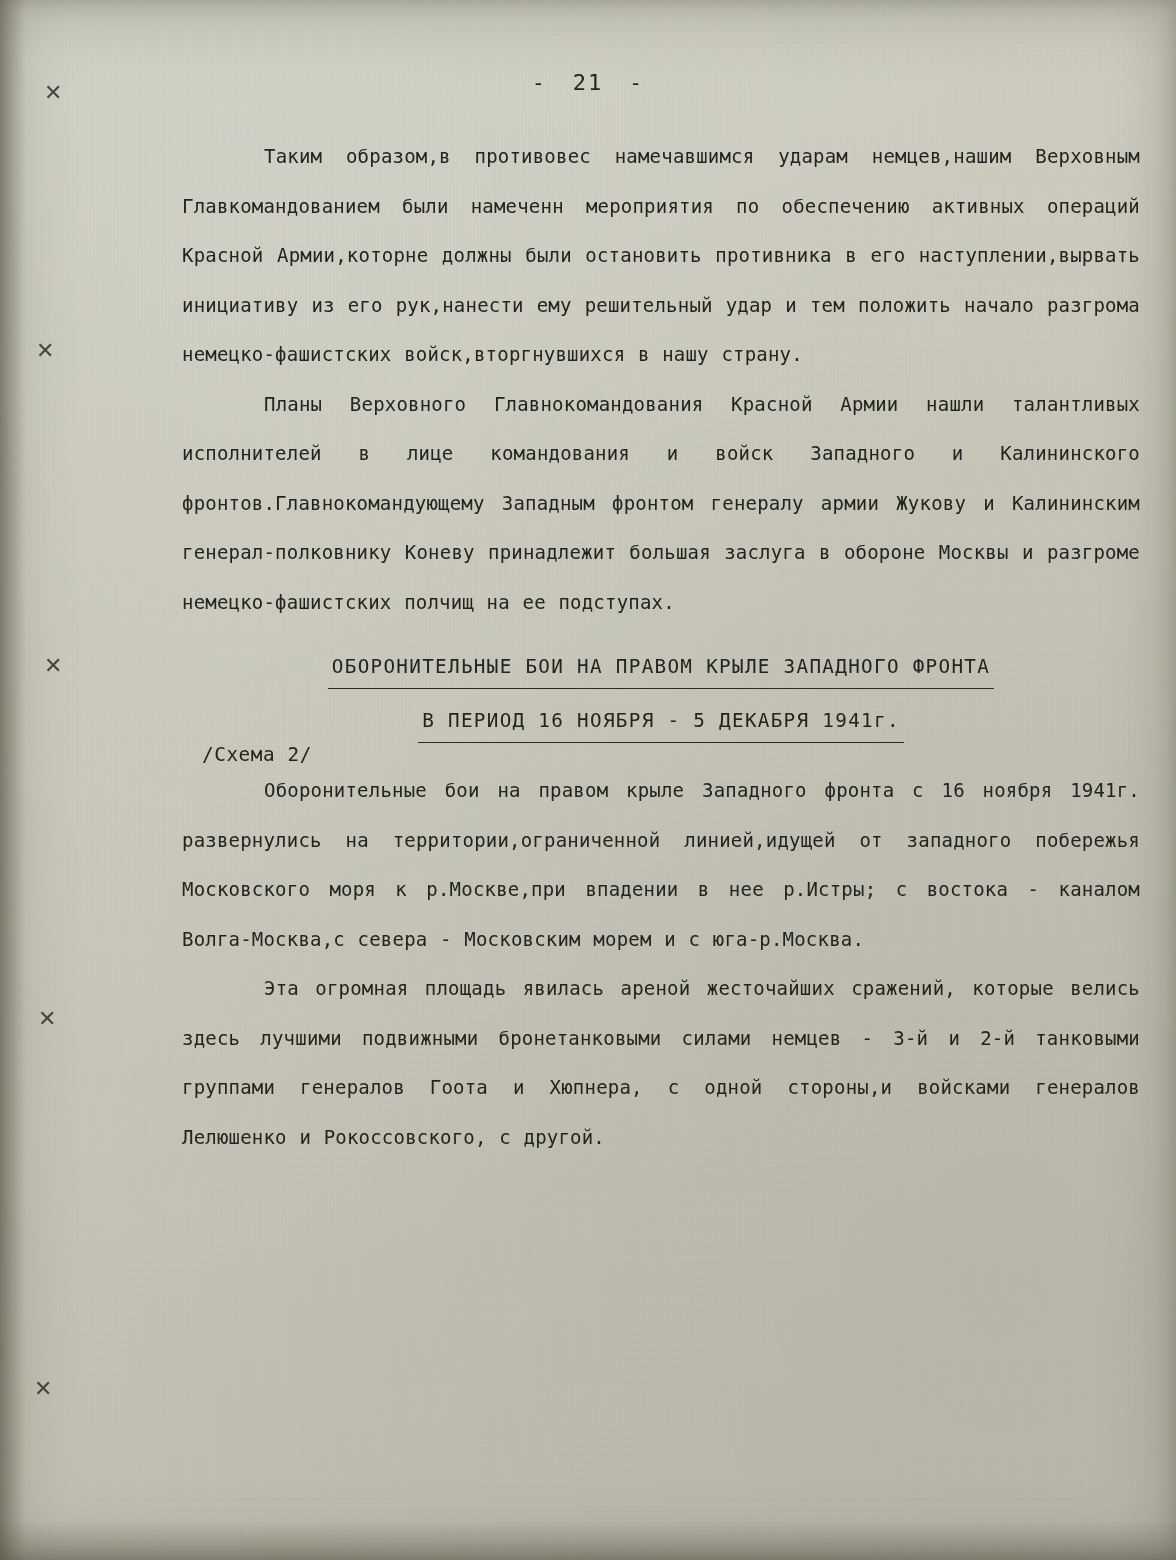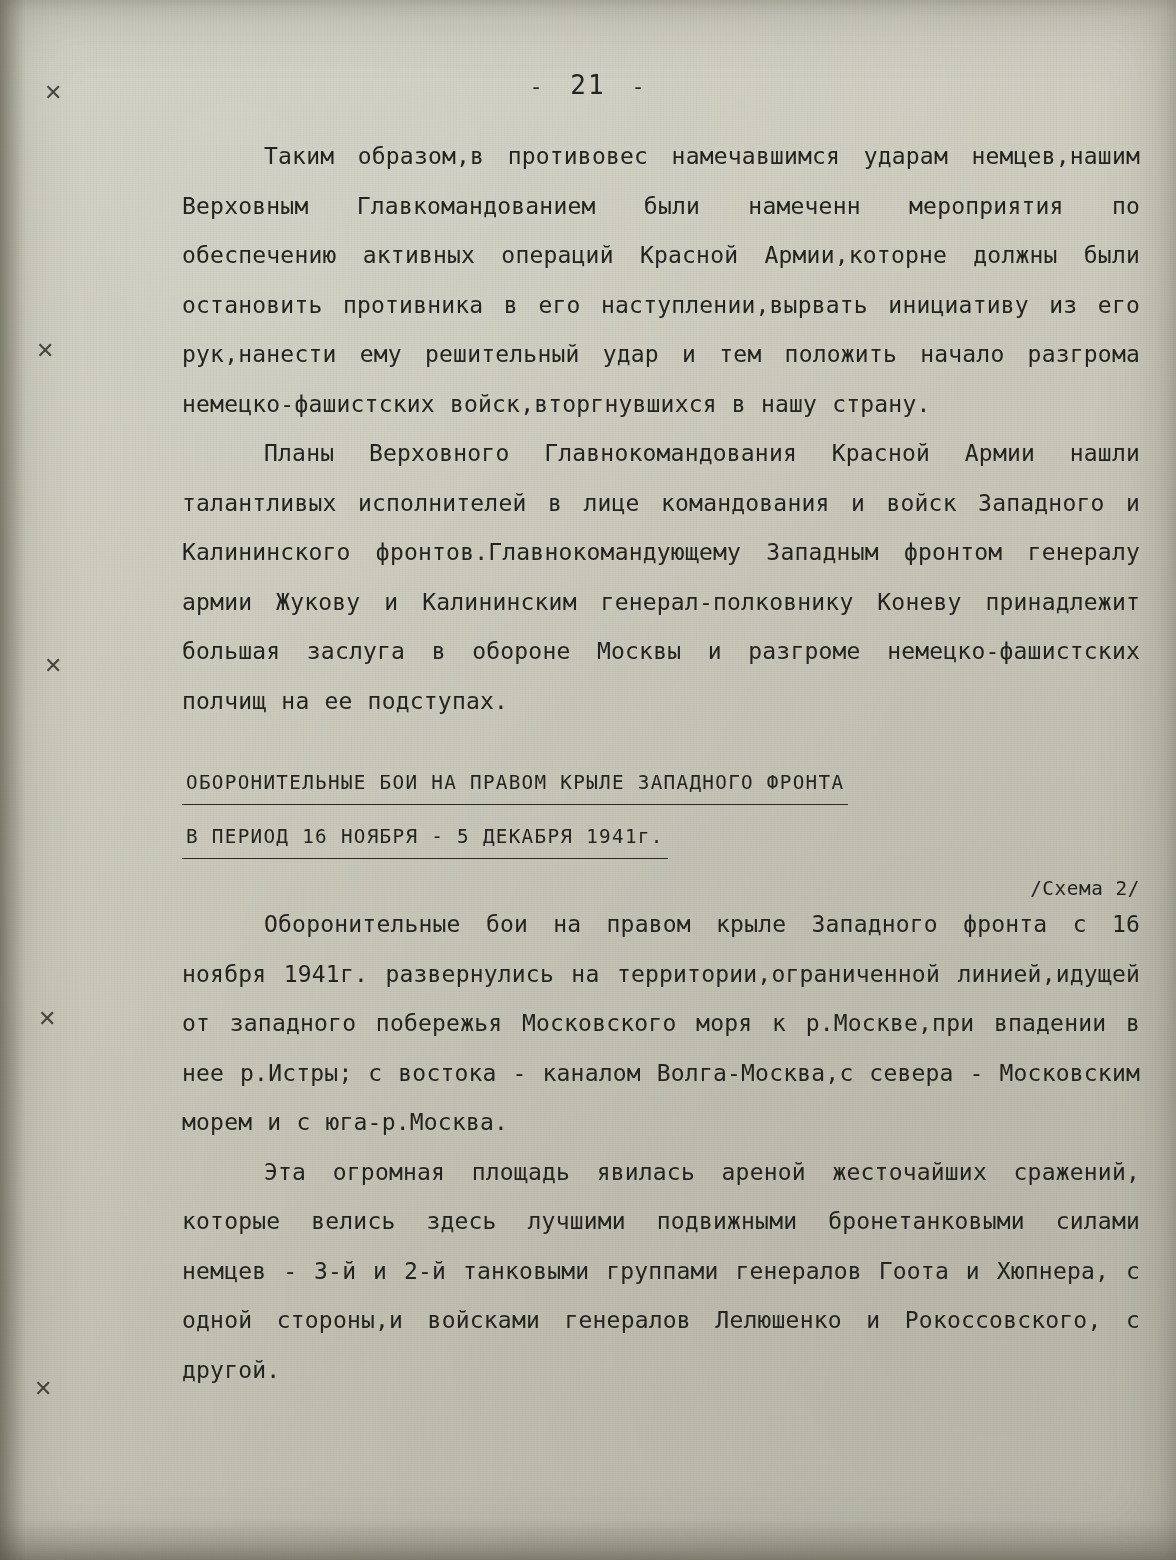--- a/index.html
+++ b/index.html
@@ -61,56 +61,56 @@
   .header {
     position: absolute;
     top: 70px;
     left: 0;
     width: 100%;
     text-align: center;
     font-size: 21px;
     letter-spacing: 2px;
   }
   .header .dash { display: inline-block; margin: 0 26px; }
-  .header .num { display: inline-block; font-size: 26px; }
+  .header .num { display: inline-block; font-size: 22px; }
 
   .body {
     position: absolute;
     top: 132px;
     left: 182px;
     width: 958px;
   }
   p.para {
     margin: 0 0 0 0;
-    font-size: 23px;
+    font-size: 19px;
     line-height: 49.5px;
     letter-spacing: 0.2px;
     text-align: justify;
     text-justify: inter-word;
     white-space: pre-wrap;
     word-spacing: 1px;
   }
   p.para .indent { display: inline-block; width: 82px; }
 
   .title-block {
-    margin-top: 39px;
+    margin-top: 22px;
+    text-align: center;
   }
   .title-line {
     display: inline-block;
     font-size: 19.3px;
     letter-spacing: 1.3px;
     border-bottom: 1.6px solid #2b2b24;
     padding: 0 4px 3px 4px;
     line-height: 36px;
   }
   .title-line.second { margin-top: 14px; }
   .scheme {
-    text-align: right;
+    text-align: left;
     font-size: 19.3px;
-    margin-top: 18px;
     letter-spacing: 0.6px;
     padding-left: 20px;
   }
   .after-title { margin-top: 14px; }
 </style>
 </head>
 <body>
 
 <div class="page">
 

